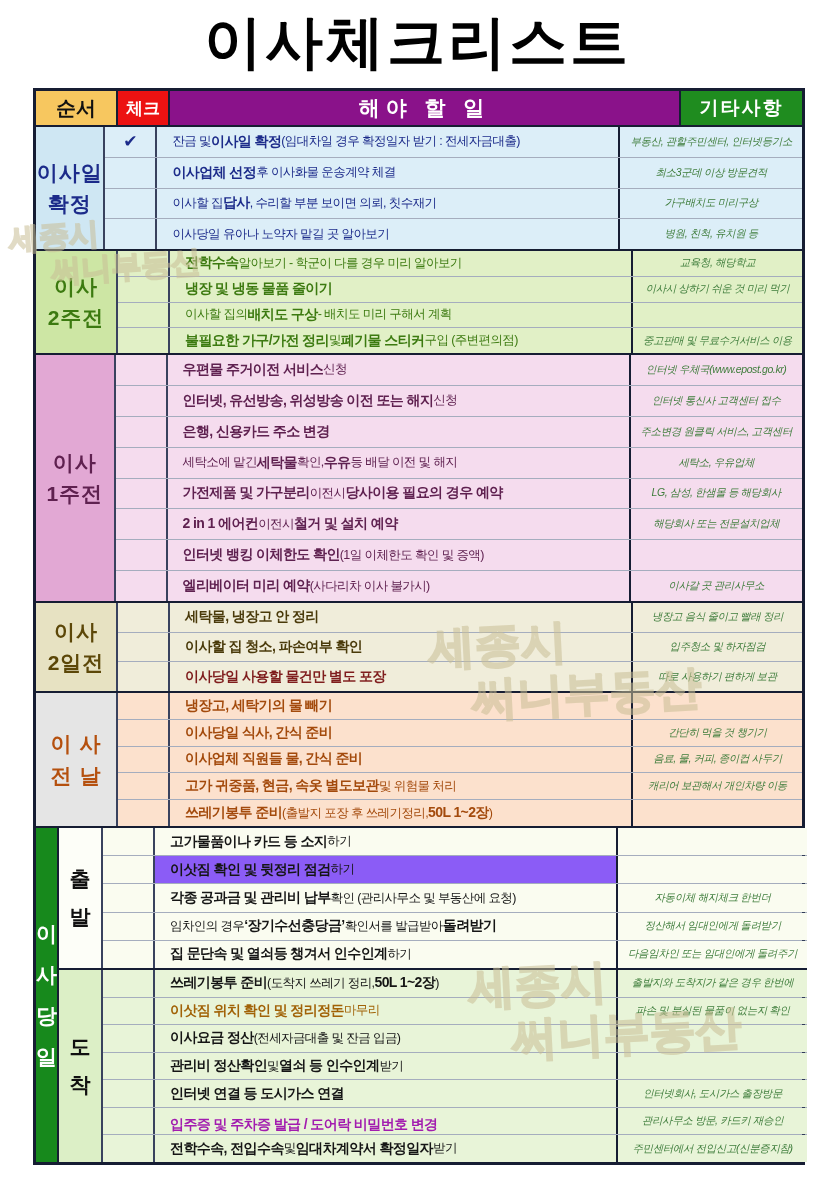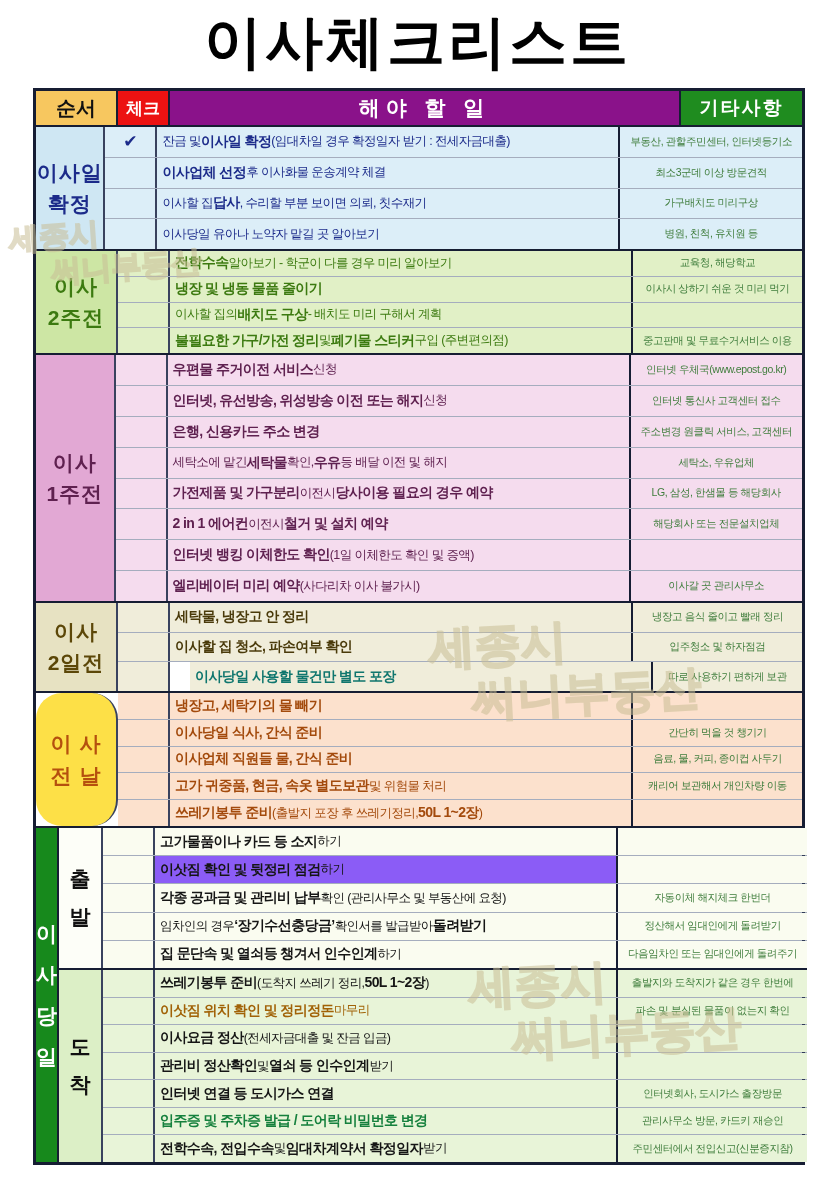--- a/index.html
+++ b/index.html
@@ -21,25 +21,25 @@
   .sec-s4{height:90px}.sec-s5{height:135px}.sec-s6{height:336px}
   .label-cell{width:82px;display:flex;flex-direction:column;align-items:center;justify-content:center;
               font-weight:800;font-size:21px;line-height:1.5;border-right:2px solid #39425e;
               box-sizing:border-box;letter-spacing:1px;}
   .rows{flex:1;display:flex;flex-direction:column;}
   .row{display:flex;flex:1;border-top:1px solid rgba(75,92,125,.5);box-sizing:border-box;}
   .row:first-child{border-top:none;}
   .check-cell{width:52px;display:flex;align-items:center;justify-content:center;
               border-right:2px solid #39425e;box-sizing:border-box;
               font-size:17px;font-weight:900;}
-  .todo-cell{width:463px;display:flex;align-items:center;padding:0 5px;box-sizing:border-box;
+  .todo-cell{width:463px;display:flex;align-items:center;padding:0 15px;box-sizing:border-box;
              border-right:2px solid #161d33;white-space:nowrap;overflow:hidden;}
   .etc-cell{flex:1;display:flex;align-items:center;justify-content:center;text-align:center;
             font-size:10.5px;letter-spacing:-0.4px;color:#3f7d3c;white-space:nowrap;overflow:hidden;
-            padding:0 10px;box-sizing:border-box;}
+            padding:0 10px;box-sizing:border-box;font-style:italic;}
   .seg-b{font-weight:800;font-size:14px;letter-spacing:-0.6px;}
   .seg-r{font-weight:400;font-size:12.5px;letter-spacing:-0.6px;}
   
   .day-strip{width:38px;background:#17891c;color:#fff;display:flex;flex-direction:column;
              align-items:center;justify-content:center;gap:13px;font-weight:800;font-size:21px;
              border-right:2px solid #161d33;box-sizing:border-box;}
   .day-body{flex:1;display:flex;flex-direction:column;}
   .subsection{display:flex;flex:0 0 auto;box-sizing:border-box;}
   .subsection + .subsection{border-top:2px solid #161d33;}
   .sub-label{width:44px;display:flex;flex-direction:column;align-items:center;justify-content:center;
@@ -238,29 +238,29 @@
           </div>
           <div class="row">
             <div class="check-cell" style="background: rgb(240, 237, 218); color: rgb(74, 58, 10);"></div>
             <div class="todo-cell" style="background: rgb(240, 237, 218); color: rgb(74, 58, 10);">
               <span class="seg-b">이사할 집 청소, 파손여부 확인</span>
             </div>
             <div class="etc-cell" style="background: rgb(240, 237, 218); color: rgb(63, 125, 60);">입주청소 및 하자점검</div>
           </div>
           <div class="row">
             <div class="check-cell" style="background: rgb(240, 237, 218); color: rgb(74, 58, 10);"></div>
-            <div class="todo-cell" style="background: rgb(240, 237, 218); color: #0f766e; margin-left: 20px;">
+            <div class="todo-cell" style="background: rgb(240, 237, 218); color: #7f1d1d;">
               <span class="seg-b">이사당일 사용할 물건만 별도 포장</span>
             </div>
             <div class="etc-cell" style="background: rgb(240, 237, 218); color: rgb(63, 125, 60);">따로 사용하기 편하게 보관</div>
           </div>
         </div>
       </div>
       <div class="section sec-s5">
-        <div class="label-cell" style="background: #fde047; color: rgb(181, 80, 14); border-radius: 26px;">
+        <div class="label-cell" style="background: #e5e5e5; color: rgb(181, 80, 14);">
           <div class="">이 사</div>
           <div class="">전 날</div>
         </div>
         <div class="rows">
           <div class="row">
             <div class="check-cell" style="background: rgb(252, 225, 205); color: rgb(163, 74, 12);"></div>
             <div class="todo-cell" style="background: rgb(252, 225, 205); color: rgb(163, 74, 12);">
               <span class="seg-b">냉장고, 세탁기의 물 빼기</span>
             </div>
             <div class="etc-cell" style="background: rgb(252, 225, 205); color: rgb(63, 125, 60);"></div>
@@ -401,21 +401,21 @@
               </div>
               <div class="row">
                 <div class="check-cell" style="background: rgb(232, 244, 216); color: rgb(21, 21, 21);"></div>
                 <div class="todo-cell" style="background: rgb(232, 244, 216); color: rgb(21, 21, 21);">
                   <span class="seg-b">인터넷 연결 등 도시가스 연결</span>
                 </div>
                 <div class="etc-cell" style="background: rgb(232, 244, 216); color: rgb(63, 125, 60);">인터넷회사, 도시가스 출장방문</div>
               </div>
               <div class="row">
                 <div class="check-cell" style="background: rgb(232, 244, 216); color: rgb(21, 21, 21);"></div>
-                <div class="todo-cell" style="background: rgb(232, 244, 216); color: #15803d;">
+                <div class="todo-cell" style="background: rgb(232, 244, 216); color: #a21caf; align-items: flex-end;">
                   <span class="seg-b">입주증 및 주차증 발급 / 도어락 비밀번호 변경</span>
                 </div>
                 <div class="etc-cell" style="background: rgb(232, 244, 216); color: rgb(63, 125, 60);">관리사무소 방문, 카드키 재승인</div>
               </div>
               <div class="row">
                 <div class="check-cell" style="background: rgb(232, 244, 216); color: rgb(21, 21, 21);"></div>
                 <div class="todo-cell" style="background: rgb(232, 244, 216); color: rgb(21, 21, 21);">
                   <span class="seg-b">전학수속, 전입수속</span>
                   <span class="seg-r"> 및 </span>
                   <span class="seg-b">임대차계약서 확정일자</span>

